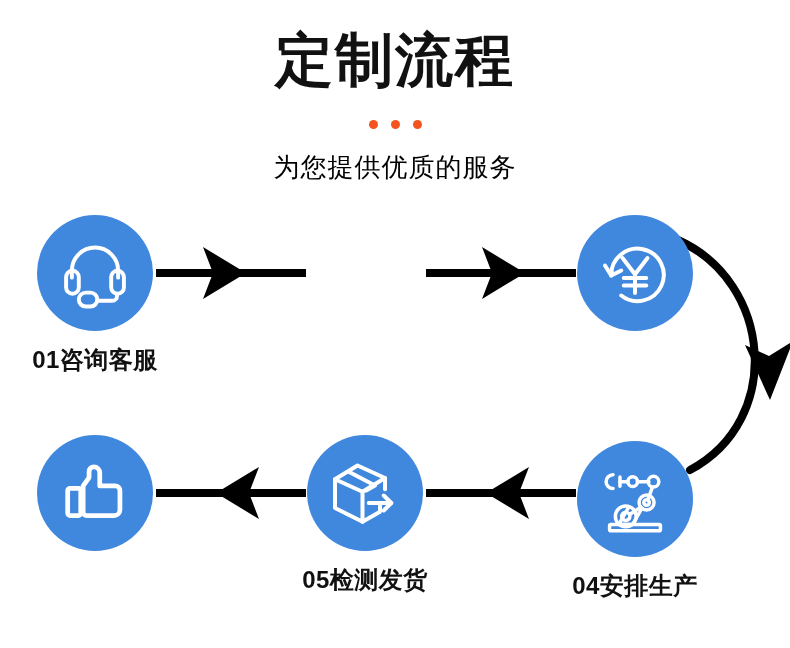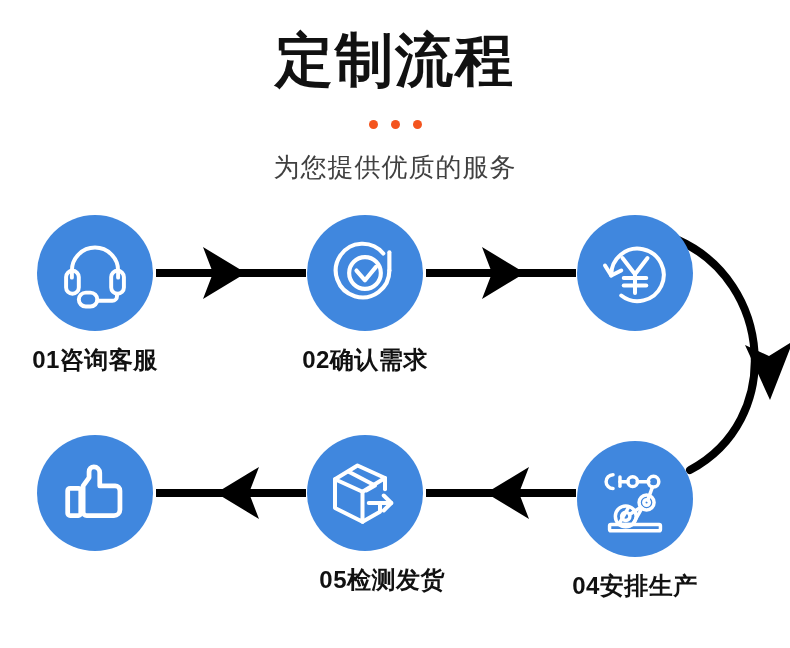--- a/index.html
+++ b/index.html
@@ -56,21 +56,21 @@
     background: #f4541e;
   }
   #subtitle {
     position: absolute;
     left: 0;
     top: 150px;
     width: 790px;
     text-align: center;
     font-size: 26px;
     line-height: 34px;
-    color: #404040;
+    color: #000000;
     letter-spacing: 1px;
     white-space: nowrap;
   }
 
   
   #flow {
     position: absolute;
     left: 0;
     top: 0;
     width: 790px;
@@ -113,21 +113,21 @@
     color: #111111;
     letter-spacing: 0.5px;
     white-space: nowrap;
   }
 
   
   #step-1 { left: 15px;  top: 215px; }
   #step-2 { left: 285px; top: 215px; }
   #step-3 { left: 555px; top: 215px; }
   #step-4 { left: 555px; top: 441px; }
-  #step-5 { left: 285px; top: 435px; text-align: right; }
+  #step-5 { left: 285px; top: 435px; }
   #step-6 { left: 15px;  top: 435px; }
 </style>
 </head>
 <body>
 
 <div id="page">
 
   <div id="header">
     <div id="title">定制流程</div>
 
@@ -178,33 +178,20 @@
             <rect x="7" y="30" width="11" height="20" rx="5.5"></rect>
             <rect x="46" y="30" width="11" height="20" rx="5.5"></rect>
             <path d="M51 50 V52 A4 4 0 0 1 47 56 H34"></path>
             <rect x="18" y="49" width="16" height="12" rx="6"></rect>
           </g>
         </svg>
       </div>
       <div class="caption">01咨询客服</div>
     </div>
 
-    <div class="step" id="step-2">
-      <div class="bubble">
-        <svg width="78" height="78" viewBox="0 0 64 64">
-          <g fill="none" stroke="#ffffff" stroke-width="3.4" stroke-linecap="round" stroke-linejoin="round">
-            <path d="M47 16 A22 22 0 1 0 52 30"></path>
-            <path d="M52 30 L52 15"></path>
-            <circle cx="32" cy="32" r="13"></circle>
-            <path d="M25 30 L32 38 L41 27"></path>
-          </g>
-        </svg>
-      </div>
-      <div class="caption">02确认需求</div>
-    </div>
 
     <div class="step" id="step-3">
       <div class="bubble">
         <svg width="80" height="80" viewBox="0 0 64 64">
           <g fill="none" stroke="#ffffff" stroke-width="3.2" stroke-linecap="round" stroke-linejoin="round">
             <path d="M13 34 A21 21 0 1 1 21 50"></path>
             <path d="M13 34 L8 26 M13 34 L21 30"></path>
             <path d="M22 20 L32 33 L42 20"></path>
             <path d="M32 33 L32 48"></path>
             <path d="M23 36 L41 36"></path>

